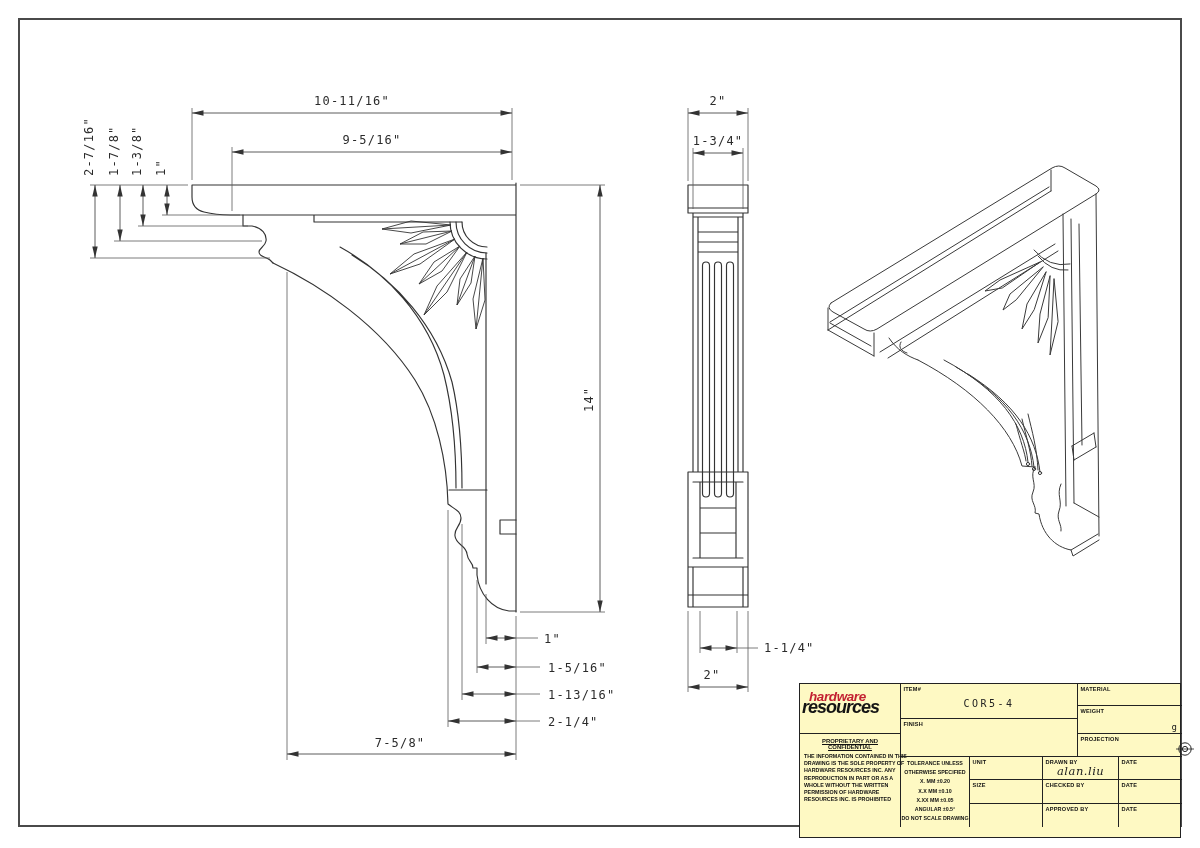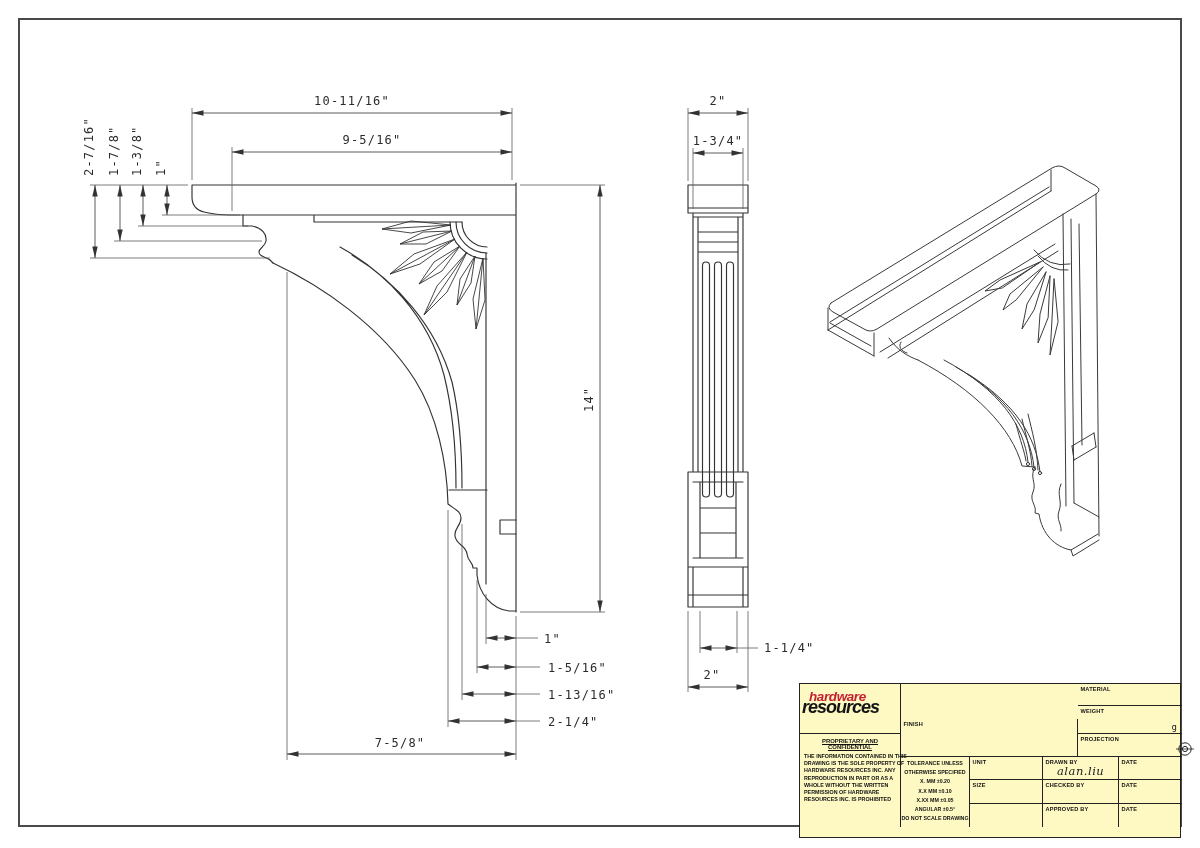--- a/index.html
+++ b/index.html
@@ -219,20 +219,24 @@
       <div class="prop-line">THE INFORMATION CONTAINED IN THIS</div>
       <div class="prop-line">DRAWING IS THE SOLE PROPERTY OF</div>
       <div class="prop-line">HARDWARE RESOURCES INC.  ANY</div>
       <div class="prop-line">REPRODUCTION IN PART OR AS A</div>
       <div class="prop-line">WHOLE  WITHOUT THE WRITTEN</div>
       <div class="prop-line">PERMISSION OF HARDWARE</div>
       <div class="prop-line">RESOURCES INC. IS PROHIBITED</div>
     </div>
   </div>
 
+  <div class="cell" style="left:101px;top:0;width:177px;height:35px;">
+    <div class="lbl">ITEM#</div>
+    <div class="item-val">COR5-4</div>
+  </div>
 
   <div class="cell" style="left:101px;top:35px;width:177px;height:38px;">
     <div class="lbl">FINISH</div>
   </div>
 
   <div class="cell" style="left:278px;top:0;width:104px;height:22px;border-right:none;">
     <div class="lbl">MATERIAL</div>
   </div>
 
   <div class="cell" style="left:278px;top:22px;width:104px;height:28px;border-right:none;">

